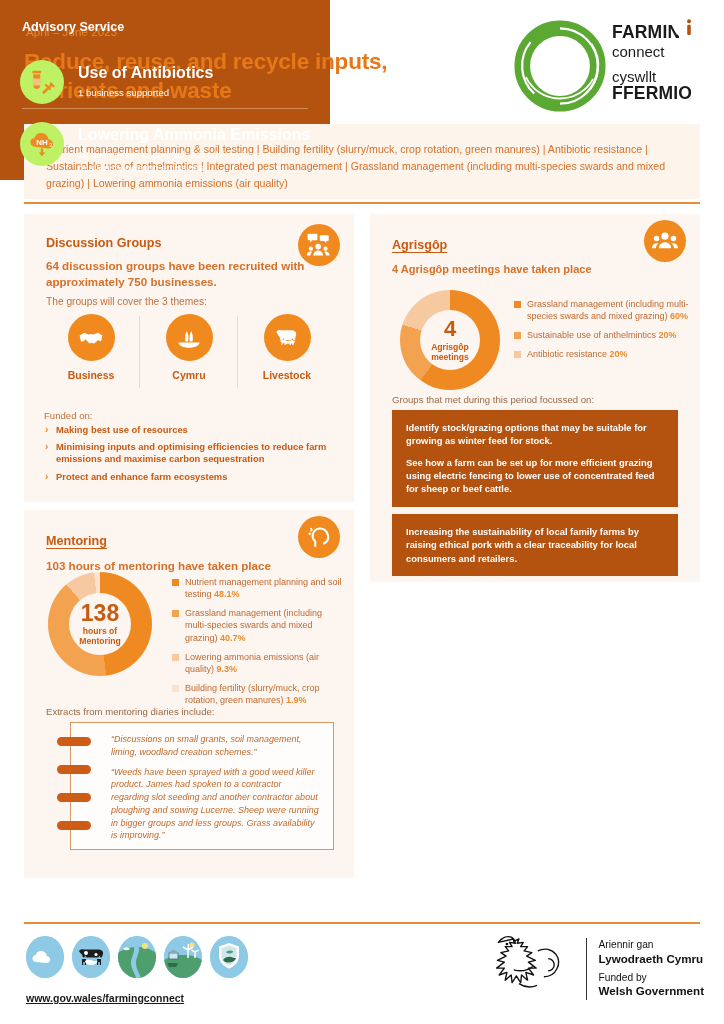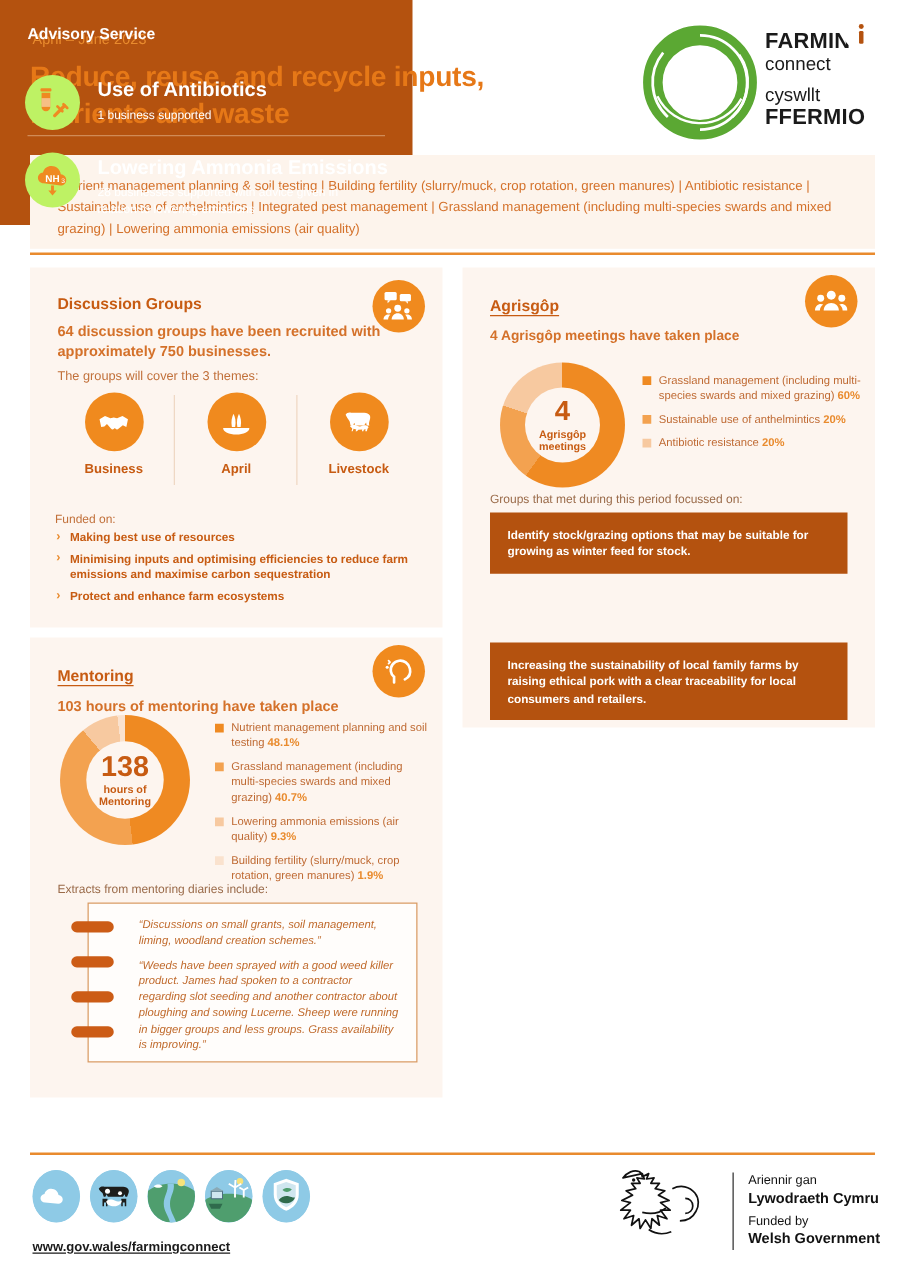--- a/index.html
+++ b/index.html
@@ -185,21 +185,21 @@
         <div class="divider-v"></div>
       </div>
       <div class="theme">
         <div class="cb">
           <svg width="28" height="28" viewBox="0 0 32 32" fill="#fff">
             <path d="M12 20c-1-5 0-9 1.5-12 1.5 3 2.5 7 1.5 12z"></path>
             <path d="M17 20c-1-5 0-9 1.5-12 1.5 3 2.5 7 1.5 12z"></path>
             <path d="M4 21h24c0 3.5-5.4 6-12 6S4 24.5 4 21z"></path>
           </svg>
         </div>
-        <div class="tl">April</div>
+        <div class="tl">Cymru</div>
         <div class="divider-v"></div>
       </div>
       <div class="theme">
         <div class="cb">
           <svg width="28" height="28" viewBox="0 0 32 32" fill="#fff">
             <path d="M4 9c1-2 3-2.5 5-2h12c2.5 0 4 .8 5 2.4 .6 1 .6 2.3 .3 3.4l-.8 3c-.3 1-.2 2 .2 2.9l-2.4 0 -.6-2.6-1.8 2.6-8 0-1-2.4-1.2 2.4-2.2 0 -.8-3.6C6.4 13 5 11.5 4 9z"></path>
             <path d="M8 19.5c1.4-1.2 3.2-1.6 5-1.2 1.6 .4 2.6 1.3 4 1.3 1.6 0 2.6-.9 4.2-1 1.6 0 2.9 .6 3.8 1.7l-1 1.3 -.6 2.4h-1.4l.2-2.1-1.6 .8-.4 1.3h-1.3l.3-1.6-3.6 .2-1.2 1.4h-1.3l.6-1.6-2.4-.6-.9 2.2H9.4l.7-2.6z"></path>
           </svg>
         </div>
         <div class="tl">Livestock</div>
@@ -303,20 +303,21 @@
       <div class="lg-item">
         <span class="lg-sw" style="background:#F7C9A0;"></span>
         <span class="lg-tx">Antibiotic resistance <b class="lg-pc">20%</b></span>
       </div>
     </div>
 
     <div class="grp-lbl">Groups that met during this period focussed on:</div>
 
     <div class="obox" style="top:196px; width:286px;">
       <p>Identify stock/grazing options that may be suitable for growing as winter feed for stock.</p>
+      <p>See how a farm can be set up for more efficient grazing using electric fencing to lower use of concentrated feed for sheep or beef cattle.</p>
     </div>
     <div class="obox" style="top:300px; width:286px;">
       <p>Increasing the sustainability of local family farms by raising ethical pork with a clear traceability for local consumers and retailers.</p>
     </div>
   </div>
 
   <div id="p-adv">
     <div class="adv-hd">Advisory Service</div>
     <svg style="position:absolute; right:20px; top:14px;" width="30" height="32" viewBox="0 0 32 34">
       <path d="M16 1C7.7 1 1 6.9 1 14.2c0 4.6 2.7 8.6 6.8 11L5.4 33l8.2-4.9c .8 .1 1.6 .15 2.4 .15 8.3 0 15-5.9 15-13.2S24.3 1 16 1z" fill="#fff"></path>

